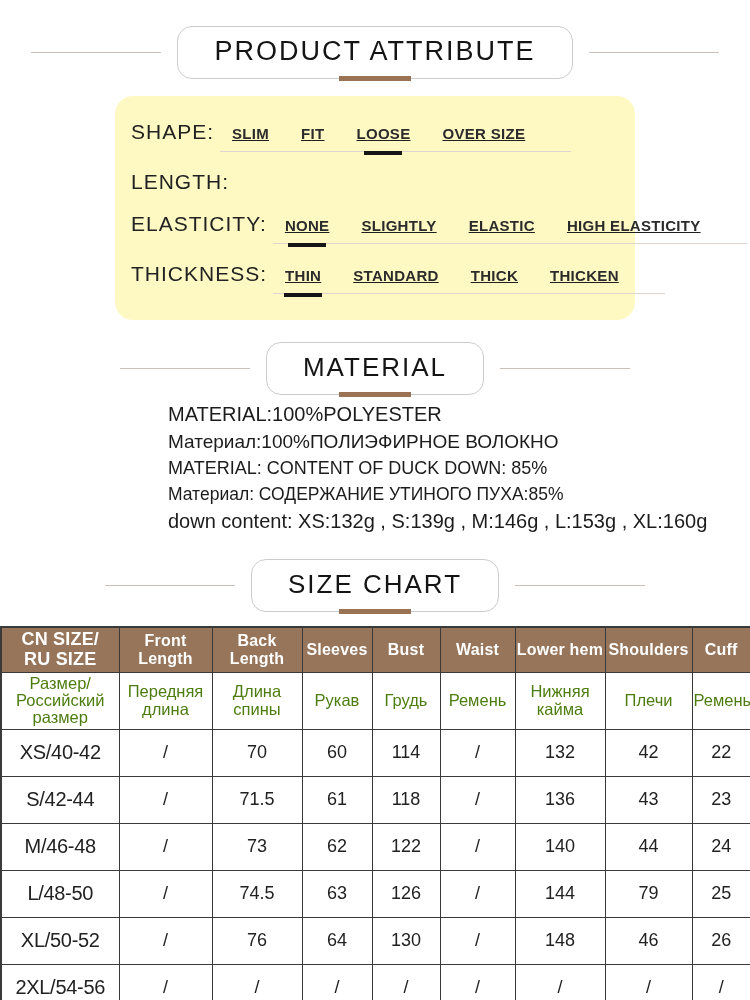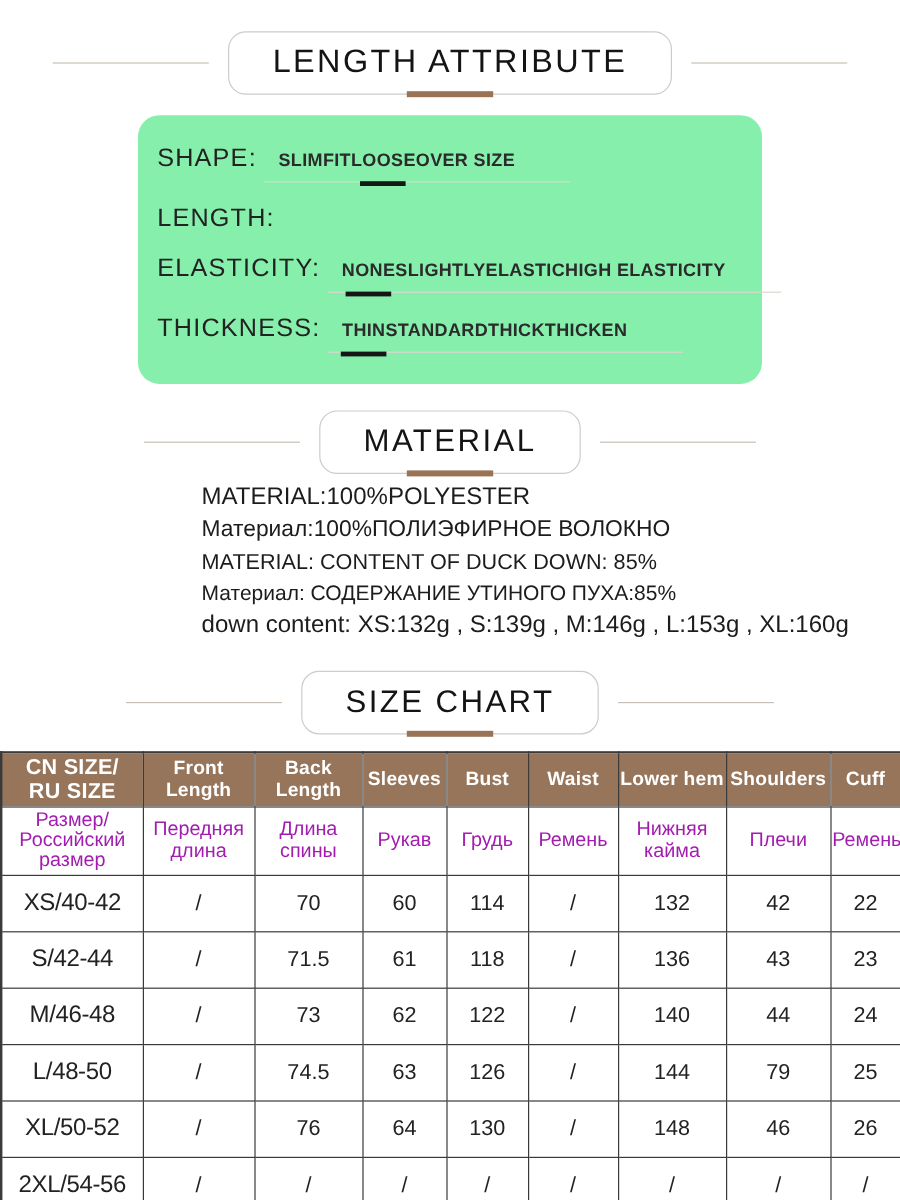--- a/index.html
+++ b/index.html
@@ -15,27 +15,27 @@
     padding:9px 36px 11px;text-align:center;}
   .head-title{font-size:27px;letter-spacing:2px;color:#141414;white-space:nowrap;}
   .accent-bar{position:absolute;left:50%;transform:translateX(-50%);bottom:-3px;
     width:72px;height:5px;background:#9a7355;}
   .sec1{margin-top:26px;}
   .sec2{margin-top:22px;}
   .sec3{margin-top:26px;}
   .sec2 .head-title,.sec3 .head-title{font-size:26px;}
 
   
-  .attr-card{width:488px;margin:17px auto 0;background:#86efac;border-radius:18px;
+  .attr-card{width:488px;margin:17px auto 0;background:#fef9c3;border-radius:18px;
     padding:24px 16px 26px 16px;}
   .attr-row{display:flex;align-items:baseline;margin-bottom:18px;}
   .attr-row:last-child{margin-bottom:0;}
   .attr-label{font-size:21px;letter-spacing:1px;color:#222;white-space:nowrap;margin-right:6px;flex:0 0 auto;}
-  .attr-options{display:flex;align-items:flex-end;border-bottom:1px solid #ddd6cf;
-    padding:0 46px 9px 12px;}
+  .attr-options{display:flex;align-items:flex-end;gap:32px;border-bottom:1px solid #ddd6cf;
+    padding:0 46px 9px 12px;text-decoration:underline;}
   .opt{font-size:15px;font-weight:700;letter-spacing:.3px;color:#2b2b2b;white-space:nowrap;position:relative;}
   .opt.selected::after{content:"";position:absolute;left:50%;transform:translateX(-50%);
     bottom:-13px;width:38px;height:4px;background:#161616;}
 
   
   .material-block{margin:8px 0 0 168px;}
   .material-block .mline{margin:0 0 5px 0;color:#1c1c1c;}
   .m0{font-size:20px;}
   .m1{font-size:19px;}
   .m2{font-size:18px;}
@@ -43,32 +43,32 @@
   .m4{font-size:20px;margin-top:2px;}
 
   
   table.size-chart{width:750px;border-collapse:collapse;table-layout:fixed;margin-top:14px;
     border:2px solid #3a3a3a;}
   table.size-chart td,table.size-chart th{border:1px solid #3a3a3a;text-align:center;
     vertical-align:middle;padding:2px 1px;overflow:hidden;}
   tr.hdr-en th{background:#96755a;color:#ffffff;font-weight:700;font-size:16px;line-height:1.1;
     height:34px;letter-spacing:.2px;}
   tr.hdr-en th.first{font-size:18px;}
-  tr.hdr-ru td{font-size:16.5px;line-height:1.05;color:#a21caf;height:48px;margin-top:47px;}
+  tr.hdr-ru td{font-size:16.5px;line-height:1.05;color:#4d7c0f;height:48px;margin-top:47px;}
   tr.body-row td{height:42px;font-size:18px;color:#222;}
   tr.body-row td.size-cell{font-size:20px;letter-spacing:-.3px;}
   .pre{white-space:pre-line;}
 </style>
 </head>
 <body>
 
 <div class="sec-head sec1">
   <div class="rule"></div>
   <div class="head-box">
-    <span class="head-title">LENGTH ATTRIBUTE</span>
+    <span class="head-title">PRODUCT ATTRIBUTE</span>
     <div class="accent-bar"></div>
   </div>
   <div class="rule"></div>
 </div>
 
 <div class="attr-card">
 
   <div class="attr-row">
     <span class="attr-label">SHAPE:</span>
     <div class="attr-options">

